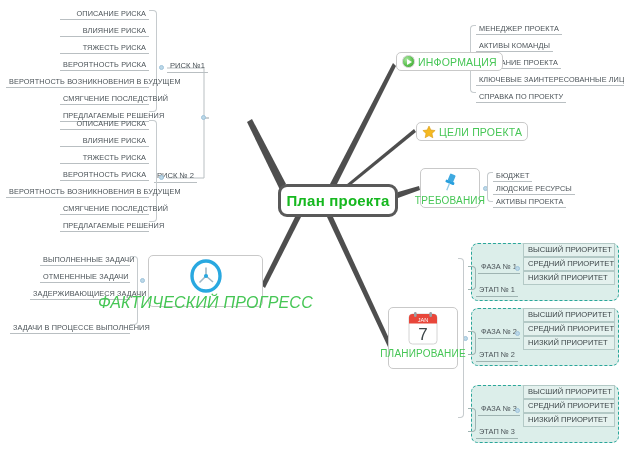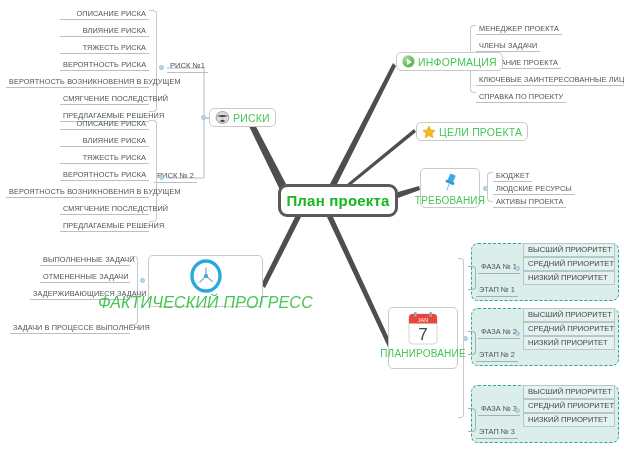--- a/index.html
+++ b/index.html
@@ -159,21 +159,21 @@
     <span class="lbl">План проекта</span>
   </div>
 
   <div class="node topic" id="n-info">
     <span class="ico ico-play"></span>
     <span class="lbl">ИНФОРМАЦИЯ</span>
   </div>
   <div class="dot" style="left:466px;top:59px;"></div>
   <div class="bracket left" style="left:470px;top:25px;width:6px;height:68px;"></div>
   <div class="leaf l" style="left:476px;top:24px;">МЕНЕДЖЕР ПРОЕКТА</div>
-  <div class="leaf l" style="left:476px;top:41px;">ЧЛЕНЫ ЗАДАЧИ</div>
+  <div class="leaf l" style="left:476px;top:41px;">АКТИВЫ КОМАНДЫ</div>
   <div class="leaf l" style="left:476px;top:58px;">ОПИСАНИЕ ПРОЕКТА</div>
   <div class="leaf l" style="left:476px;top:75px;">КЛЮЧЕВЫЕ ЗАИНТЕРЕСОВАННЫЕ ЛИЦА</div>
   <div class="leaf l" style="left:476px;top:92px;">СПРАВКА ПО ПРОЕКТУ</div>
 
   <div class="node topic" id="n-goals">
     <span class="ico ico-star">
       <svg width="14" height="14" viewBox="0 0 24 24">
         <polygon points="12,1.8 15.2,8.6 22.5,9.5 17.1,14.5 18.6,21.8 12,18.2 5.4,21.8 6.9,14.5 1.5,9.5 8.8,8.6" fill="#f5b921" stroke="#d99a0c" stroke-width="1"></polygon>
       </svg>
     </span>
@@ -191,30 +191,20 @@
       </svg>
     </span>
     <span class="lbl">ТРЕБОВАНИЯ</span>
   </div>
   <div class="dot" style="left:483px;top:186px;"></div>
   <div class="bracket left" style="left:487px;top:172px;width:6px;height:30px;"></div>
   <div class="leaf l" style="left:493px;top:171px;">БЮДЖЕТ</div>
   <div class="leaf l" style="left:493px;top:184px;">ЛЮДСКИЕ РЕСУРСЫ</div>
   <div class="leaf l" style="left:493px;top:197px;">АКТИВЫ ПРОЕКТА</div>
 
-  <div class="node topic" id="n-risks">
-    <span class="ico ico-mask">
-      <svg width="15" height="13" viewBox="0 0 20 17">
-        <ellipse cx="10" cy="8.5" rx="8.5" ry="8" fill="#dcdcdc" stroke="#8a8a8a" stroke-width="1"></ellipse>
-        <path d="M2.5,6.5 Q10,3.5 17.5,6.5 Q10,9.5 2.5,6.5 Z" fill="#4a4a4a"></path>
-        <ellipse cx="10" cy="13" rx="3" ry="1.6" fill="#4a4a4a"></ellipse>
-      </svg>
-    </span>
-    <span class="lbl">РИСКИ</span>
-  </div>
   <div class="dot" style="left:201px;top:115px;"></div>
 
   <div class="subtopic" style="left:167px;top:61px;">РИСК №1</div>
   <div class="dot" style="left:159px;top:65px;"></div>
   <div class="bracket right" style="left:149px;top:10px;width:8px;height:102px;"></div>
   <div class="leaf r" style="left:60px;top:9px;width:89px;">ОПИСАНИЕ РИСКА</div>
   <div class="leaf r" style="left:60px;top:26px;width:89px;">ВЛИЯНИЕ РИСКА</div>
   <div class="leaf r" style="left:60px;top:43px;width:89px;">ТЯЖЕСТЬ РИСКА</div>
   <div class="leaf r" style="left:60px;top:60px;width:89px;">ВЕРОЯТНОСТЬ РИСКА</div>
   <div class="leaf r" style="left:6px;top:77px;width:143px;">ВЕРОЯТНОСТЬ ВОЗНИКНОВЕНИЯ В БУДУЩЕМ</div>

